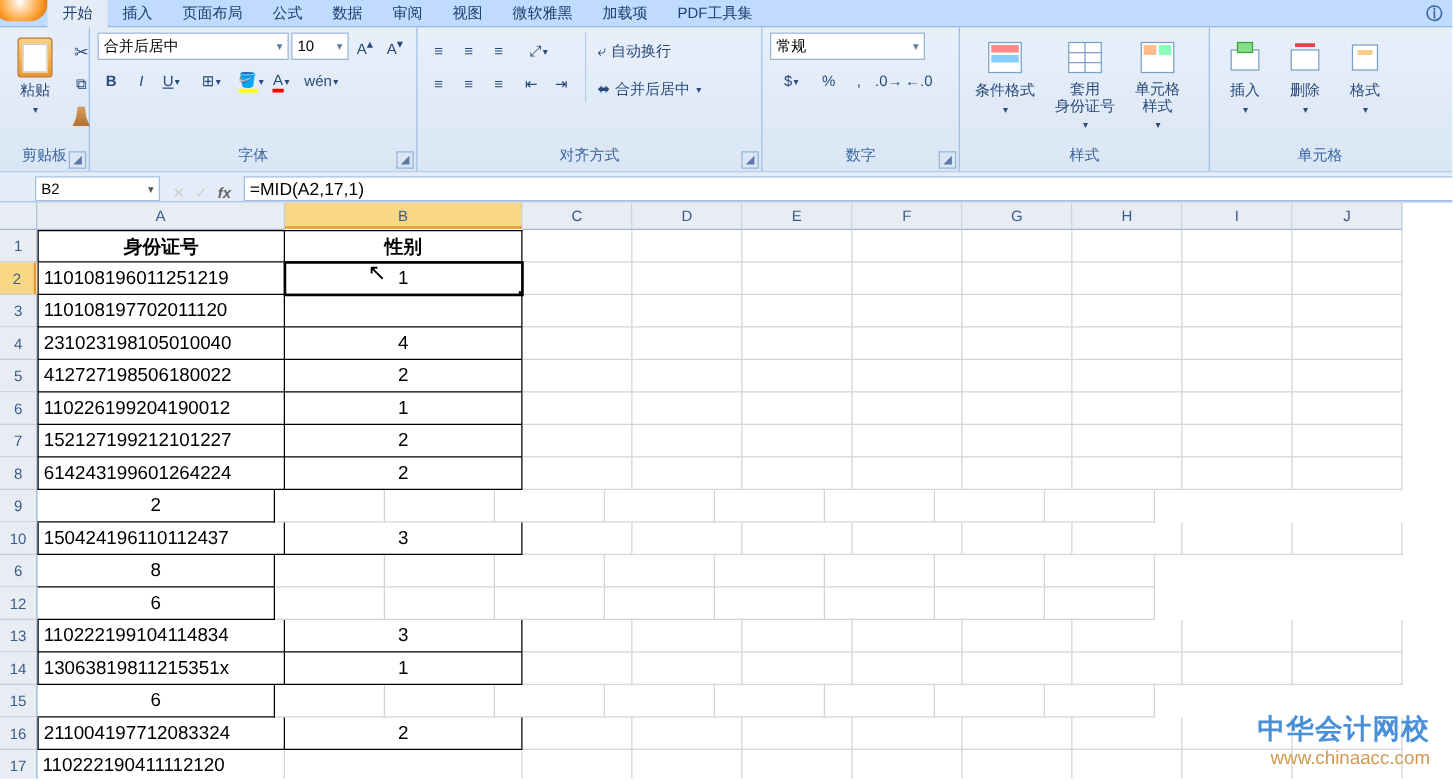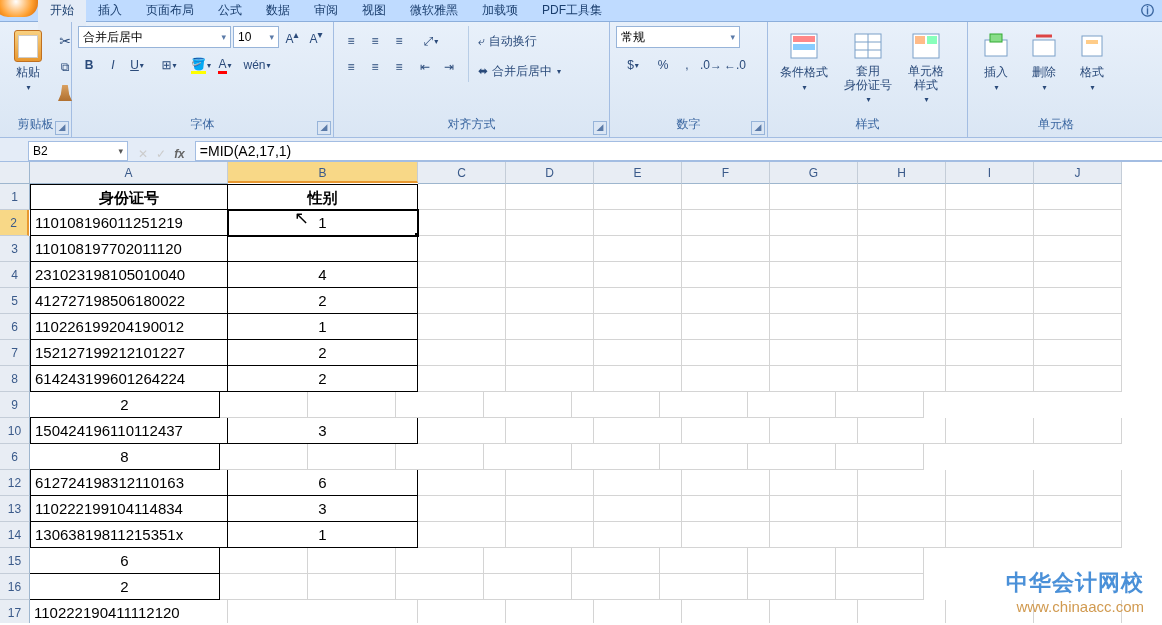--- a/index.html
+++ b/index.html
@@ -513,21 +513,20 @@
         <div class="cell" style="width: 88px;"></div>
         <div class="cell" style="width: 88px;"></div>
         <div class="cell" style="width: 88px;"></div>
         <div class="cell" style="width: 88px;"></div>
         <div class="cell" style="width: 88px;"></div>
         <div class="cell" style="width: 88px;"></div>
         <div class="cell" style="width: 88px;"></div>
         <div class="cell" style="width: 88px;"></div>
       </div>
       <div class="row">
-        <div class="cell tbl-border data-a" style="width: 198px; border-left: 1px solid rgb(0, 0, 0);">612724198312110163</div>
         <div class="cell tbl-border data-b" style="width: 190px;">6</div>
         <div class="cell" style="width: 88px;"></div>
         <div class="cell" style="width: 88px;"></div>
         <div class="cell" style="width: 88px;"></div>
         <div class="cell" style="width: 88px;"></div>
         <div class="cell" style="width: 88px;"></div>
         <div class="cell" style="width: 88px;"></div>
         <div class="cell" style="width: 88px;"></div>
         <div class="cell" style="width: 88px;"></div>
       </div>
@@ -560,20 +559,21 @@
         <div class="cell" style="width: 88px;"></div>
         <div class="cell" style="width: 88px;"></div>
         <div class="cell" style="width: 88px;"></div>
         <div class="cell" style="width: 88px;"></div>
         <div class="cell" style="width: 88px;"></div>
         <div class="cell" style="width: 88px;"></div>
         <div class="cell" style="width: 88px;"></div>
         <div class="cell" style="width: 88px;"></div>
       </div>
       <div class="row">
+        <div class="cell tbl-border data-a" style="width: 198px; border-left: 1px solid rgb(0, 0, 0);">211004197712083324</div>
         <div class="cell tbl-border data-b" style="width: 190px;">2</div>
         <div class="cell" style="width: 88px;"></div>
         <div class="cell" style="width: 88px;"></div>
         <div class="cell" style="width: 88px;"></div>
         <div class="cell" style="width: 88px;"></div>
         <div class="cell" style="width: 88px;"></div>
         <div class="cell" style="width: 88px;"></div>
         <div class="cell" style="width: 88px;"></div>
         <div class="cell" style="width: 88px;"></div>
       </div>

